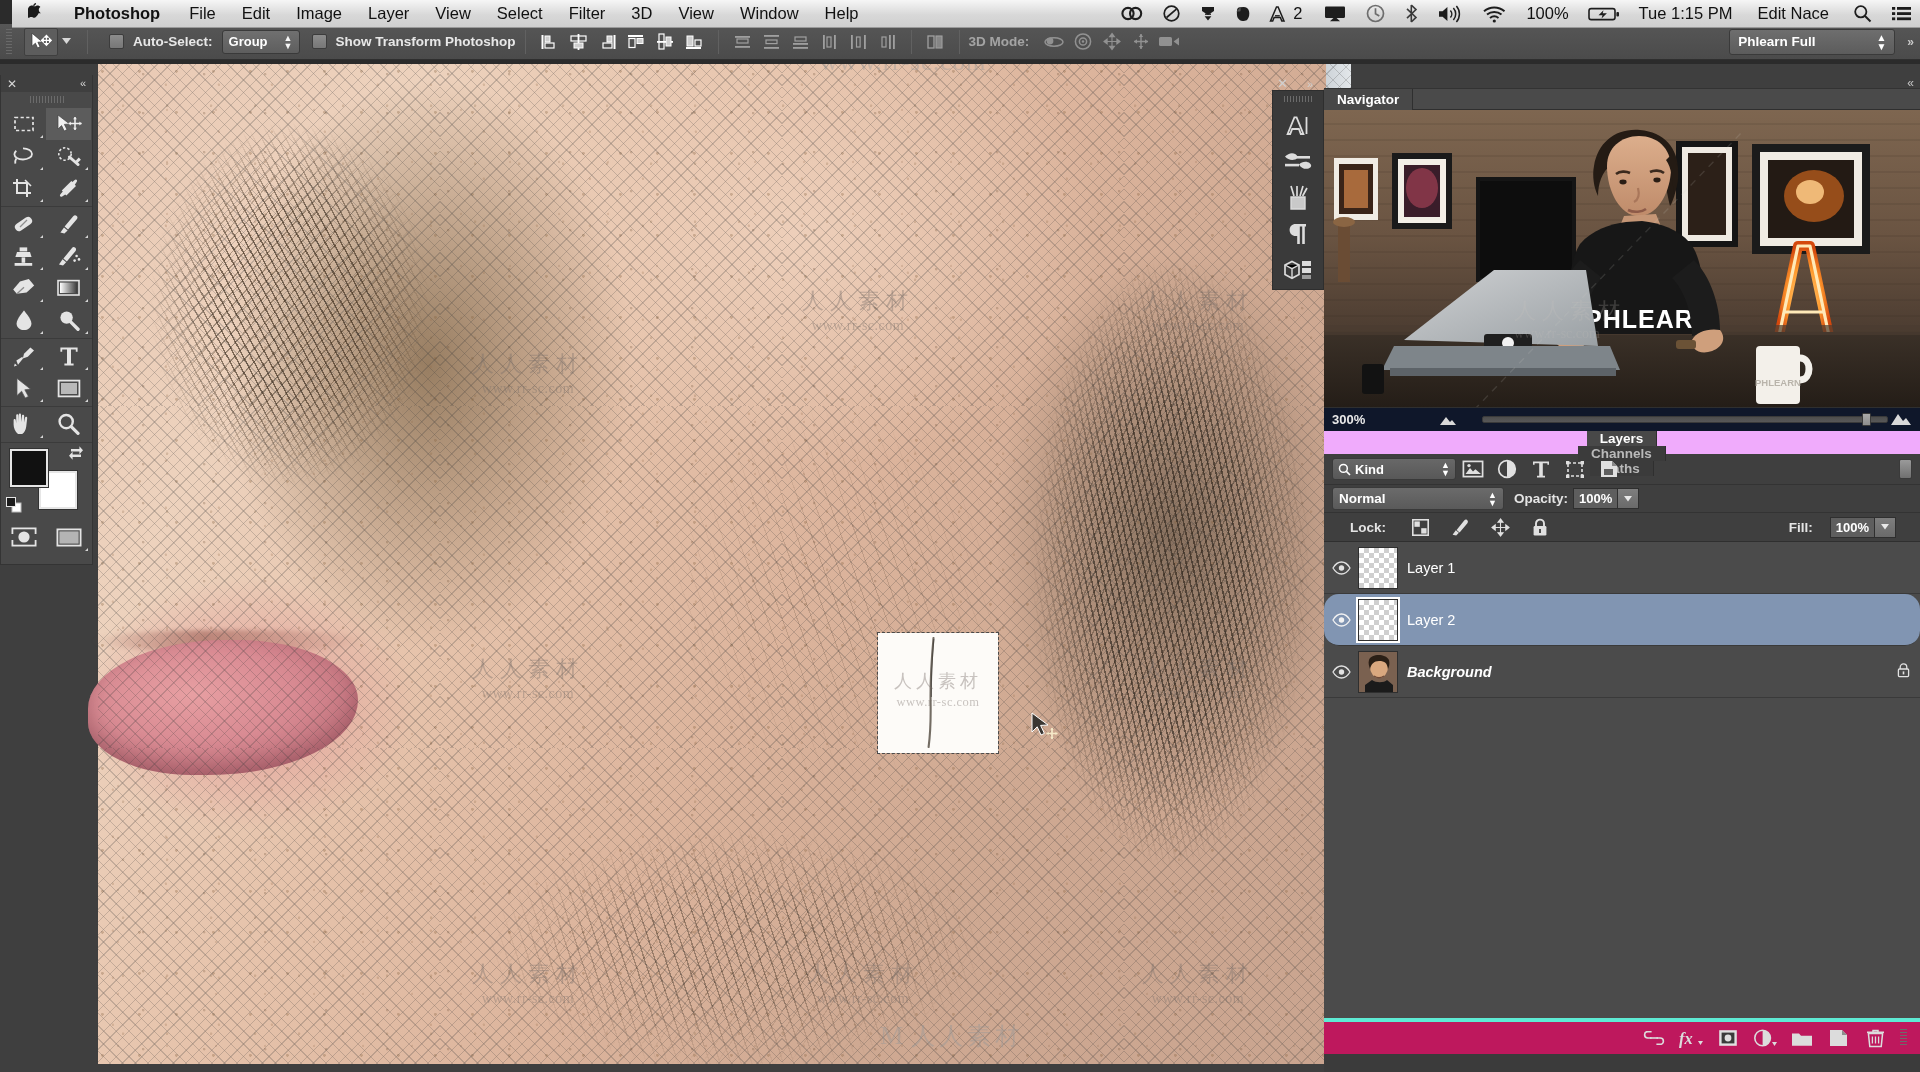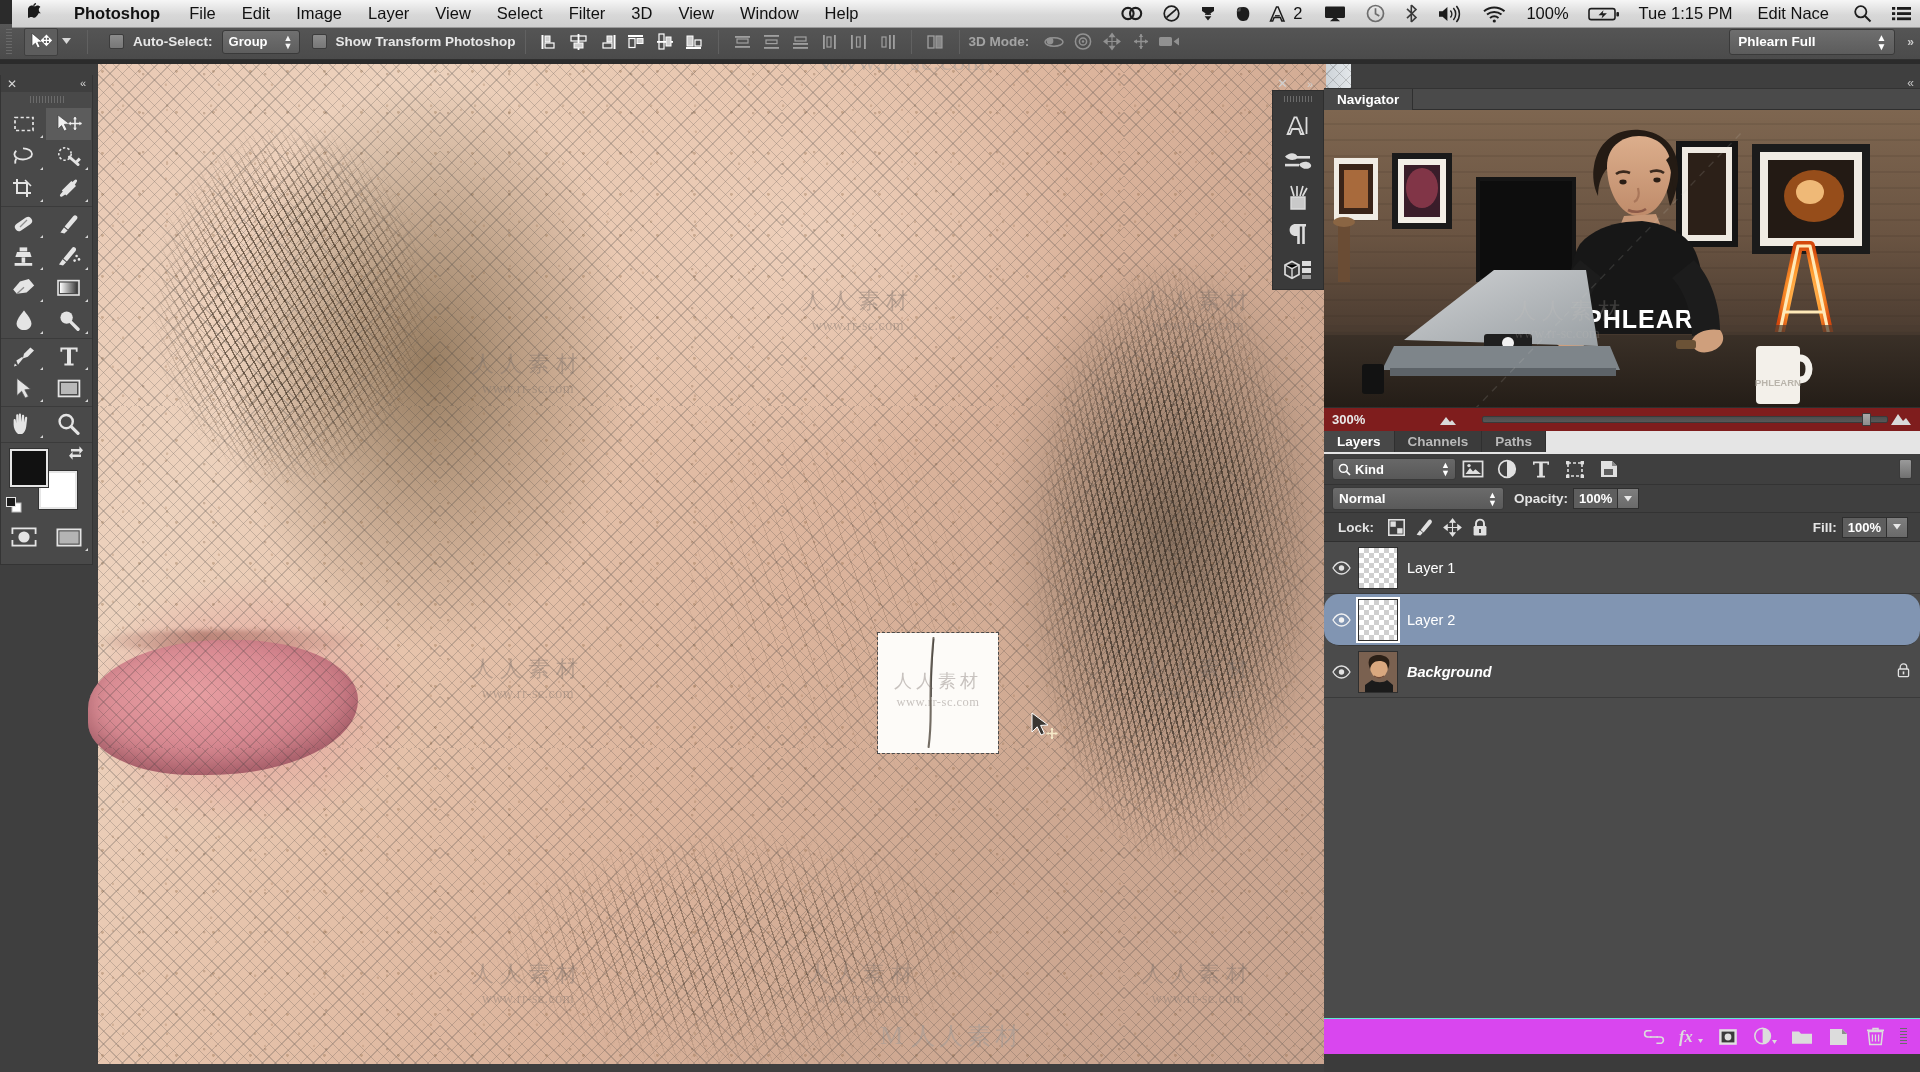--- a/index.html
+++ b/index.html
@@ -183,74 +183,74 @@
     background:#3b3b3b; z-index:33; }
 
   
   #navtabs{ height:22px; background:#333; display:flex; align-items:flex-end; }
   .ptab{ height:21px; padding:0 13px; display:flex; align-items:center;
     font-size:13.5px; font-weight:bold; color:#b9b9b9; background:#3b3b3b;
     border-right:1px solid #2f2f2f;}
   .ptab.active{ color:#fff; background:#484848;}
   #navtabs .fill{ flex:1; height:21px; background:#4a4a4a; border-bottom:1px solid #2f2f2f;}
   #navimg{ position:relative; height:297px; overflow:hidden; background:#1c1512;}
-  #navzoomrow{ height:24px; background:#7f1d1d; display:flex; align-items:center;
+  #navzoomrow{ height:24px; background:#0f172a; display:flex; align-items:center;
     padding:0 8px; color:#e9e9e9; font-size:13px; font-weight:bold; border-top:1px solid #2f2f2f;}
   #navzoom-val{ width:66px; }
   #navslider{ position:relative; flex:1; height:24px; display:flex; align-items:center;}
   #nav-track{ position:absolute; left:84px; right:24px; height:7px; top:8px;
     background:linear-gradient(#4d4d4d,#585858); border:1px solid #3a3a3a; border-radius:2px;}
   #nav-knob{ position:absolute; left:calc(84px + 74%); top:5px; width:9px; height:13px;
     background:linear-gradient(#a9a9a9,#8d8d8d); border:1px solid #3a3a3a; border-radius:1px;}
 
   
-  #layerstabs{ height:23px; background:#e5e5e5; display:flex; align-items:flex-start; }
+  #layerstabs{ height:23px; background:#f0abfc; display:flex; align-items:center;flex-direction:column; }
   #filterrow{ height:30px; background:#3f3f3f; display:flex; align-items:center; padding:0 8px; }
   #kindsel{ width:124px; height:22px; background:linear-gradient(#686868,#585858);
     border:1px solid #3a3a3a; border-radius:3px; display:flex; align-items:center;
     padding:0 5px; color:#fff; font-size:13px; font-weight:bold; }
   #kindsel .stepper{ margin-left:auto; font-size:9px; line-height:8px;}
   .fic{ width:34px;height:26px;display:flex;align-items:center;justify-content:center;}
   #fswitch{ margin-left:auto; width:13px;height:20px;
     background:linear-gradient(#9a9a9a,#707070); border:1px solid #3a3a3a; border-radius:2px;}
   #blendrow{ height:28px; background:#3f3f3f; display:flex; align-items:center; padding:0 8px;
     border-top:1px solid #333;}
   #blendsel{ width:172px; height:23px; background:linear-gradient(#6b6b6b,#5a5a5a);
     border:1px solid #3a3a3a; border-radius:3px; display:flex; align-items:center; padding:0 6px;
     color:#fff; font-size:13.5px; font-weight:bold;}
   #blendsel .stepper{ margin-left:auto; font-size:9px;line-height:8px;}
   .lbl{ color:#e4e4e4; font-size:13.5px; font-weight:bold; margin-left:10px;}
   .numfield{ height:21px; display:flex; align-items:center; margin-left:5px;}
   .numfield .v{ min-width:44px; height:21px; padding:0 5px; background:#5e5e5e;
     border:1px solid #2f2f2f; display:flex;align-items:center; color:#fff; font-size:13px;font-weight:bold;}
   .numfield .dd{ width:21px;height:21px; background:linear-gradient(#7e7e7e,#6a6a6a);
     border:1px solid #2f2f2f; border-left:none; display:flex;align-items:center;justify-content:center;}
-  #lockrow{ height:30px; background:#3f3f3f; display:flex; align-items:center; padding:0 12px;
-    border-top:1px solid #333; border-bottom:1px solid #2f2f2f;}
+  #lockrow{ height:30px; background:#3f3f3f; display:flex; align-items:center; padding:0 24px;
+    border-top:1px solid #333; border-bottom:1px solid #2f2f2f;gap:12px;}
   .lockic{ width:28px;height:24px;display:flex;align-items:center;justify-content:center;}
 
   #layerlist{ background:#4b4b4b; }
   .layerrow{ height:52px; display:flex; align-items:center;
     border-bottom:1px solid #3a3a3a; position:relative;}
   .layerrow.selected{ background:#8195b2;border-radius:15px; }
   .eye{ width:34px; height:52px; display:flex; align-items:center; justify-content:center;}
   .thumb{ width:40px; height:42px; margin-right:9px; position:relative;
     background-color:#fff;
     background-image:
       linear-gradient(45deg,#cfcfcf 25%, transparent 25%, transparent 75%, #cfcfcf 75%),
       linear-gradient(45deg,#cfcfcf 25%, transparent 25%, transparent 75%, #cfcfcf 75%);
     background-size:10px 10px; background-position:0 0, 5px 5px;
     border:1px solid #2f2f2f;}
   .thumb.active{ outline:2px solid #ffffff; outline-offset:0px;}
   .thumb.photo{ background-image:none; background:#9a7a66; overflow:hidden;}
   .lname{ color:#fff; font-size:14.5px; }
   .lname.bgname{ font-style:italic; font-weight:bold;}
   .locksm{ margin-left:auto; margin-right:10px;}
   #layerspacer{ height:320px; background:#4b4b4b;}
-  #layerbtnrow{ height:36px; background:#d946ef; border-top:1px solid #5eead4;
+  #layerbtnrow{ height:36px; background:#be185d; border-top:4px solid #5eead4;
     display:flex; align-items:center; justify-content:flex-end; padding-right:10px;}
   .lbtn{ width:37px; height:30px; display:flex; align-items:center; justify-content:center;}
   #lb-grip{ width:10px;height:18px;margin-left:6px;
     background-image:repeating-linear-gradient(to bottom,#6b6b6b 0 1px,transparent 1px 3px);
     background-size:7px 3px;background-repeat:repeat-y;}
 
   
   #bottomstrip{ position:absolute; left:0; top:1064px; width:1324px; height:8px; background:#3f3f3f; z-index:20;}
   #wm-center{ position:absolute; left:880px; top:1020px; z-index:21; display:flex; align-items:center;
     color:rgba(150,150,150,.45); font-family:"Liberation Serif", serif;}

